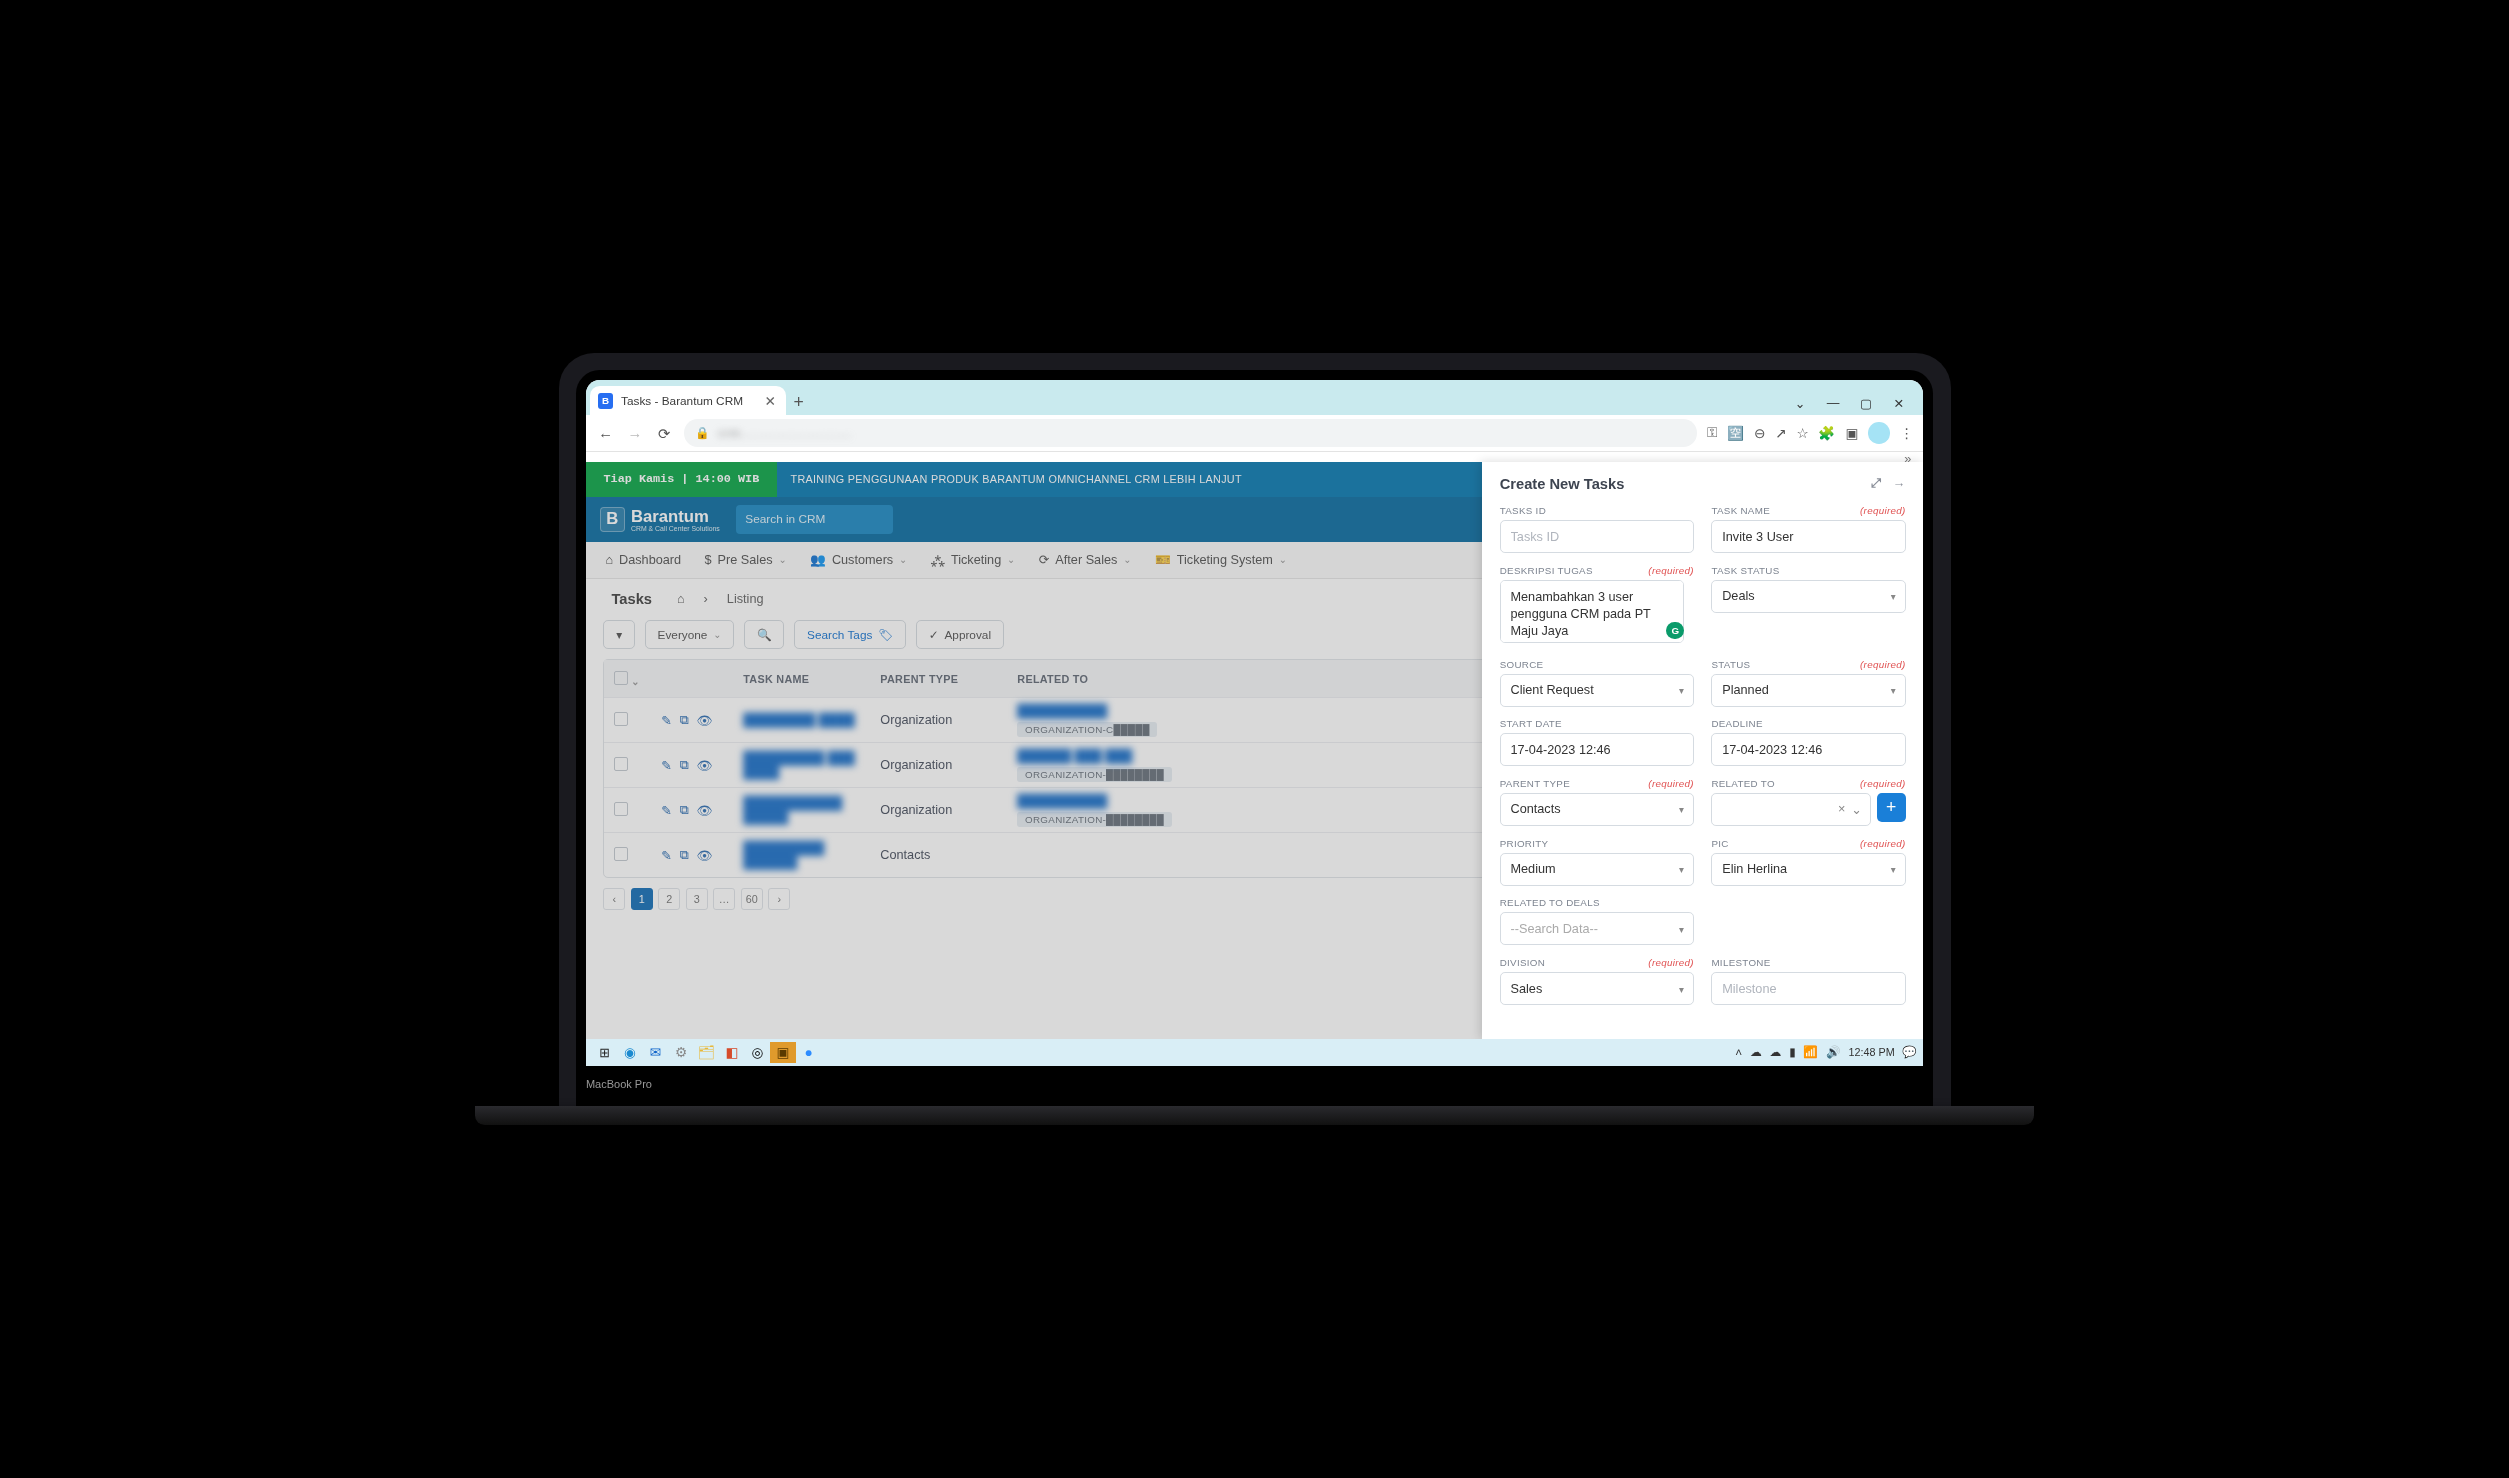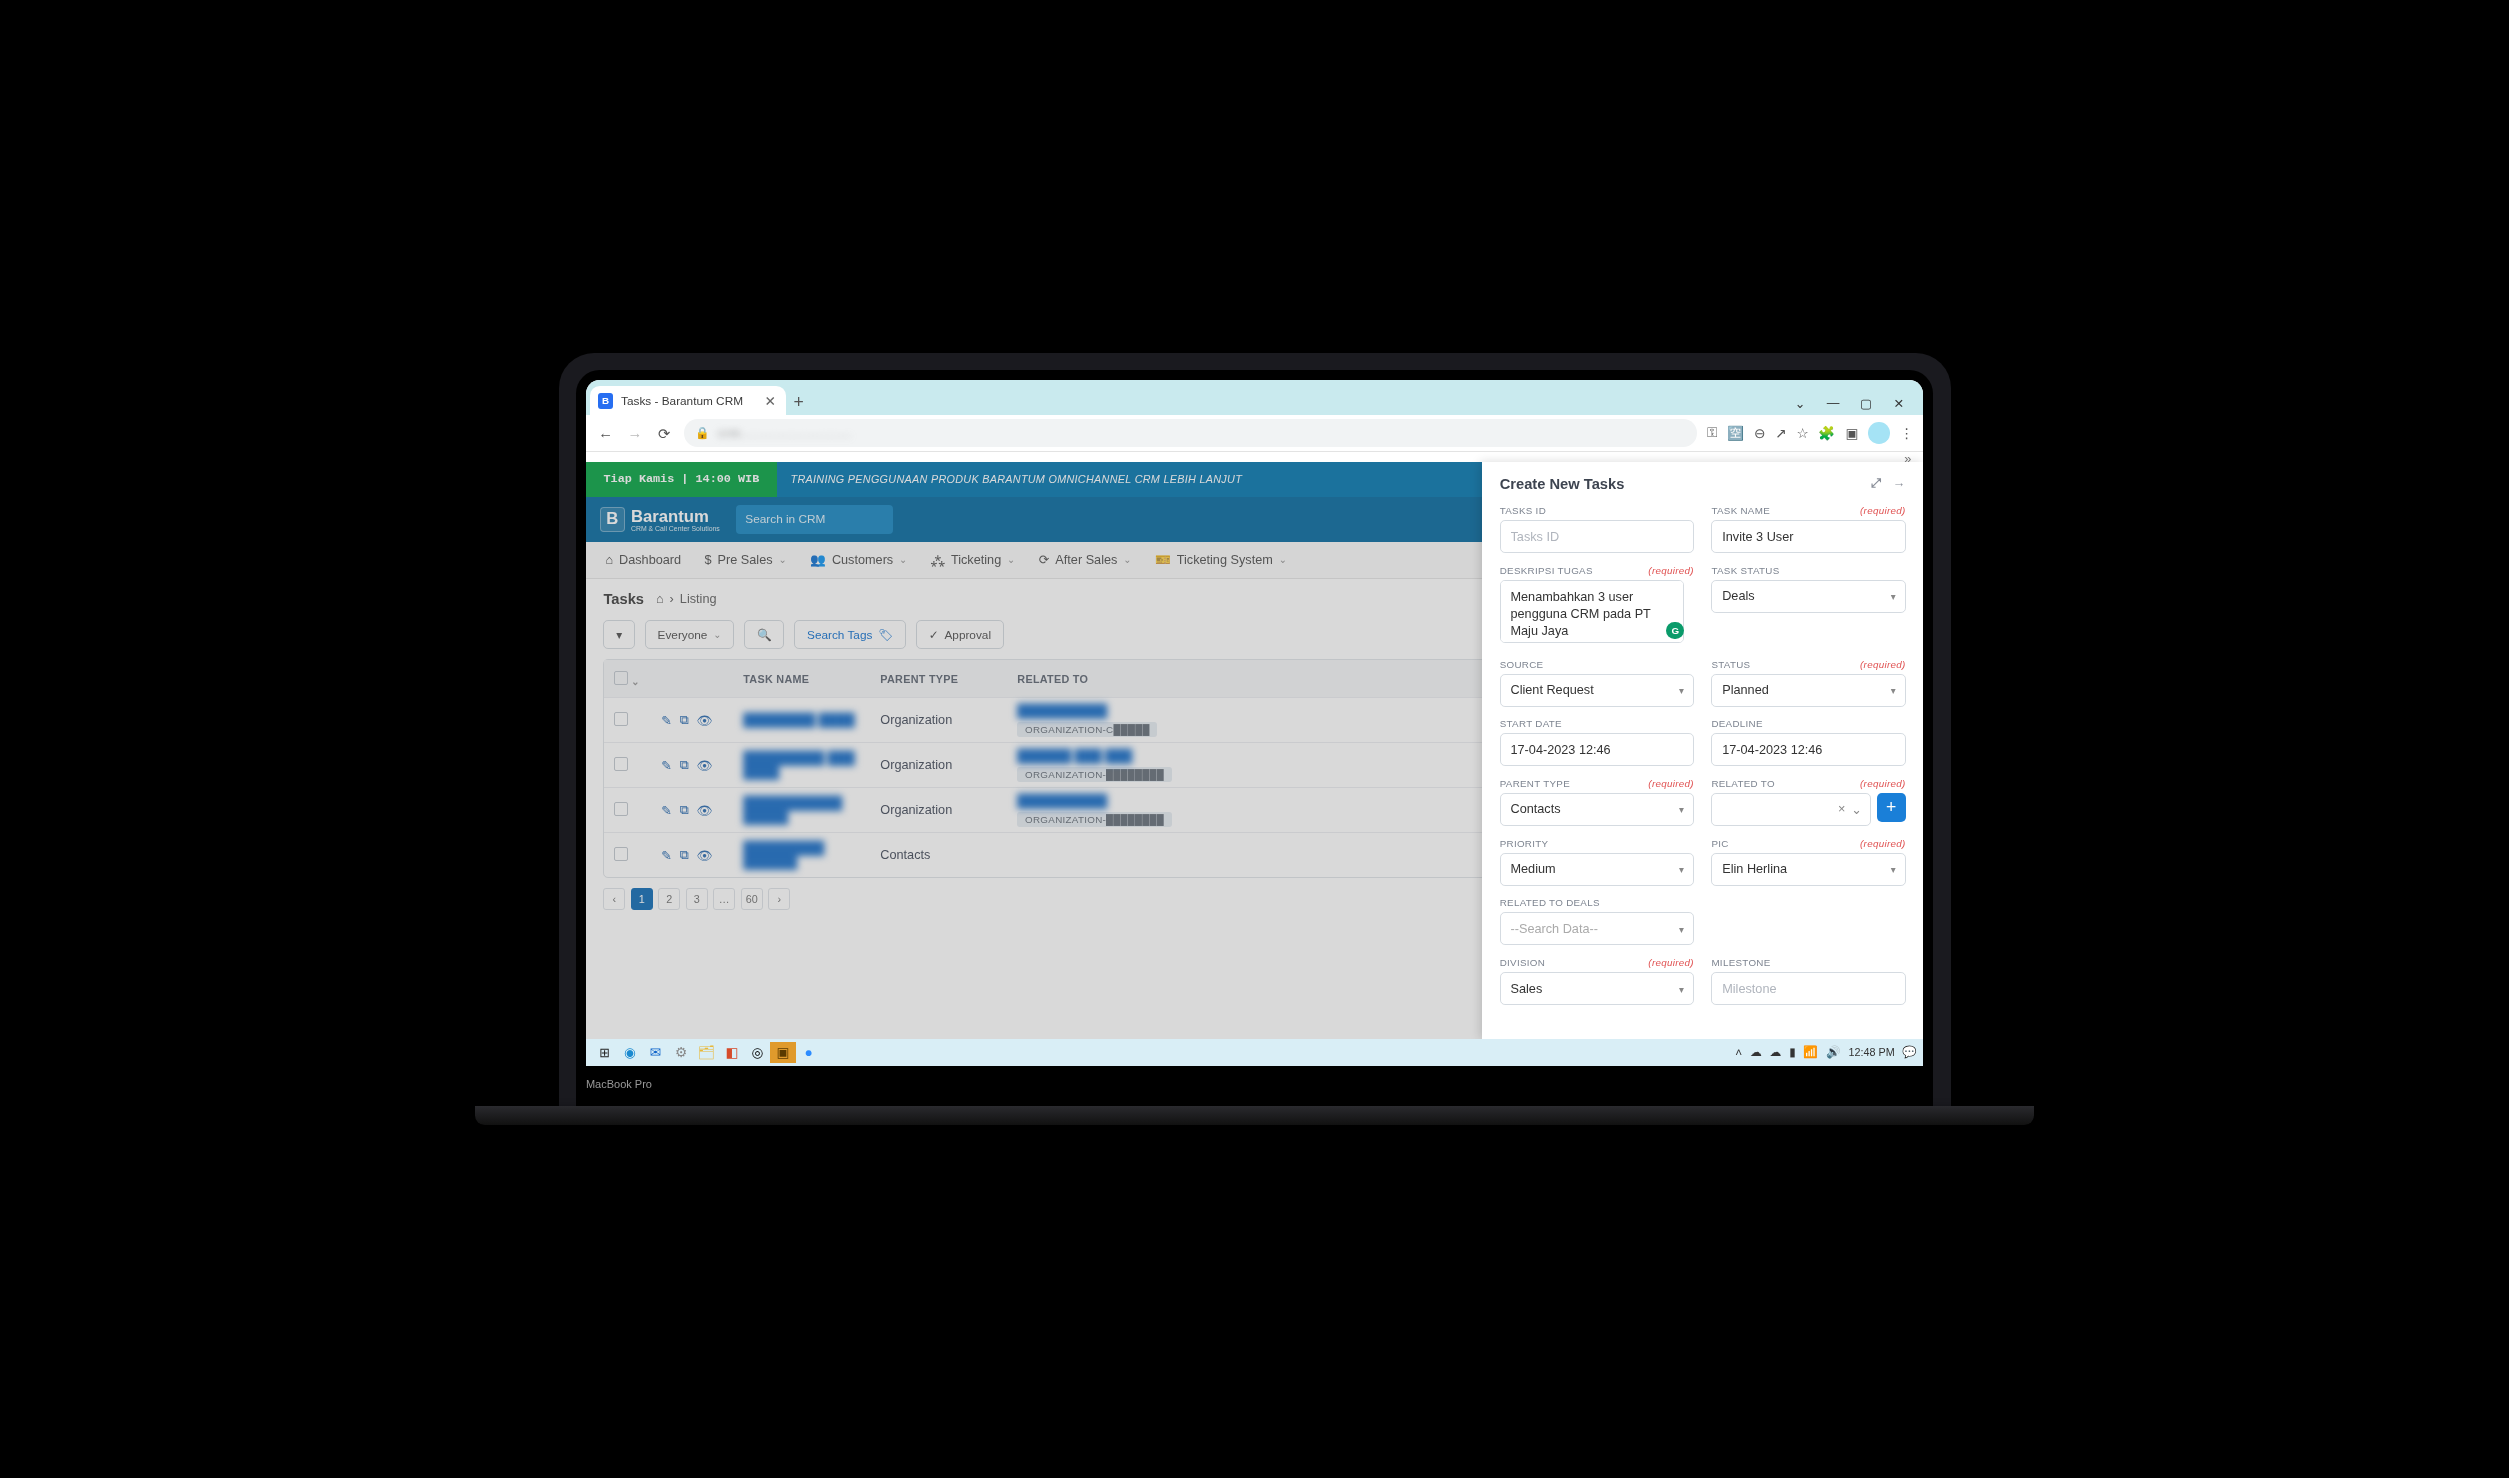--- a/index.html
+++ b/index.html
@@ -29,34 +29,34 @@
 .profile-dot { width:21.6px; height:21.6px; background:#a5e3f5; border-radius:50%; }
 
 .bookmark-row { height:9.8px; background:#fff; text-align:right; padding-right:11.8px; color:#777; font-size:12.7px; }
 
 
 .app { position:relative; display:flex; flex-direction:column; height: calc(100% - 82px - 27.4px); }
 .overlay-dim { position:absolute; inset:0; background:rgba(80,80,80,.22); z-index:3; }
 
 .banner { background:#0c7bb3; height:35px; display:flex; align-items:center; font-size:11.8px; color:#fff; }
 .badge { background:#0ea74a; color:#fff; padding:0 17.6px; height:100%; display:flex; align-items:center; font-weight:600;font-family:Liberation Mono, monospace; }
-.banner-text { padding-left:13.7px; letter-spacing:0.3px; font-size:10.8px;font-style:italic; }
+.banner-text { padding-left:13.7px; letter-spacing:0.3px; font-size:10.8px; }
 
 .topbar { background:#0d6fa3; height:45px; display:flex; align-items:center; padding:0 13.7px; gap:15.7px; }
 .logo { color:#fff; font-weight:700; font-size:16.7px; display:flex; align-items:center; gap:5.9px; }
 .logo-mark { width:25.5px; height:25.5px; background:#fff2; border-radius:3.9px; display:flex; align-items:center; justify-content:center; border:1px solid #fff5; }
 .logo-sub { font-size:6.9px; font-weight:400; opacity:.85; display:block; margin-top:-2px; }
 .search-crm { background:#1f8bc4; border:none; border-radius:3.9px; height:29px; width:157px; padding:0 9.8px; color:#fff; font-size:11.8px; }
 .search-crm::placeholder { color:#dfeff8; }
 
 .menubar { background:#fafafa; height:37px; display:flex; align-items:center; padding:0 9.8px; gap:3.9px; font-size:12.7px; color:#555; border-bottom:1px solid #e6e6e6; }
 .menu-item { padding:3.9px 9.8px; display:flex; align-items:center; gap:5.9px; border-radius:2.9px; }
 .chev { font-size:9.8px; color:#999; }
 
-.crumbs { padding:11.8px 17.6px 7.8px; font-size:12.7px; color:#666; display:flex; align-items:center; gap:6px; }
+.crumbs { padding:11.8px 17.6px 7.8px; font-size:12.7px; color:#666; display:flex; align-items:center; gap:19px;margin-left:8px; }
 .crumb-title { font-weight:600; color:#444; font-size:14.7px; margin-right:5.9px; }
 
 .toolbar2 { padding:5.9px 17.6px 9.8px; display:flex; align-items:center; gap:9.8px; font-size:11.8px; }
 .btn-small { border:1px solid #d5dbe1; border-radius:4.9px; height:29px; display:flex; align-items:center; padding:0 11.8px; background:#fff; color:#555; gap:5.9px; }
 .link-blue { color:#1976d2; }
 
 .table-wrap { margin:0 17.6px; border:1px solid #e1e4e8; border-radius:4.9px; background:#fff; }
 .thead, .trow { display:grid; grid-template-columns: 47px 82px 137px 137px 1fr 7.8px; align-items:center; }
 .thead { background:#f5f6f8; height:37px; font-size:10.8px; color:#636b77; font-weight:700; letter-spacing:0.3px; }
 .thead > div, .trow > div { padding:0 9.8px; }

